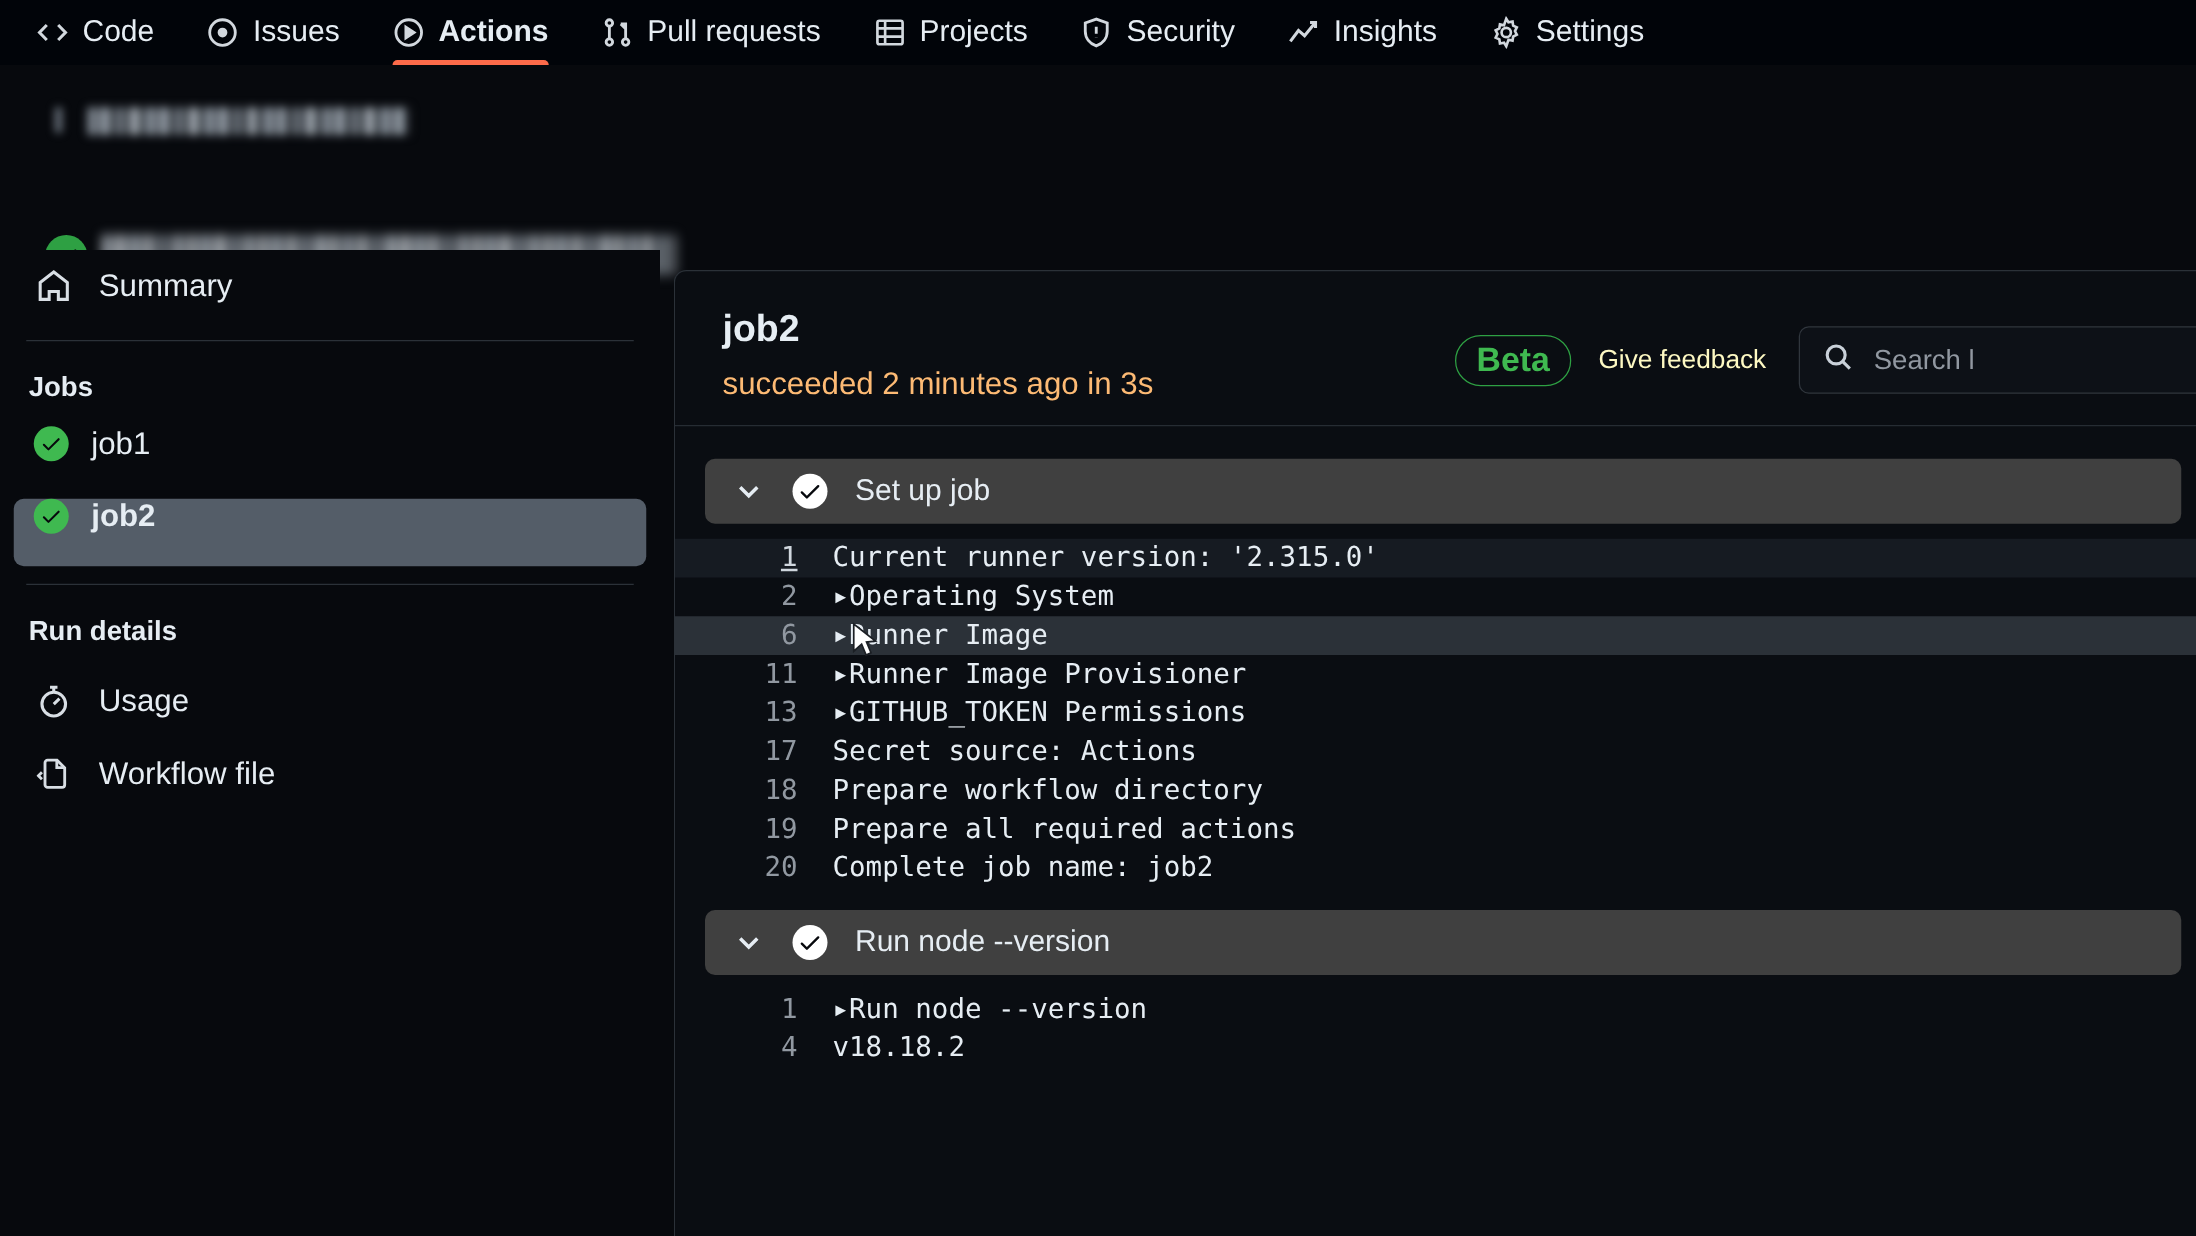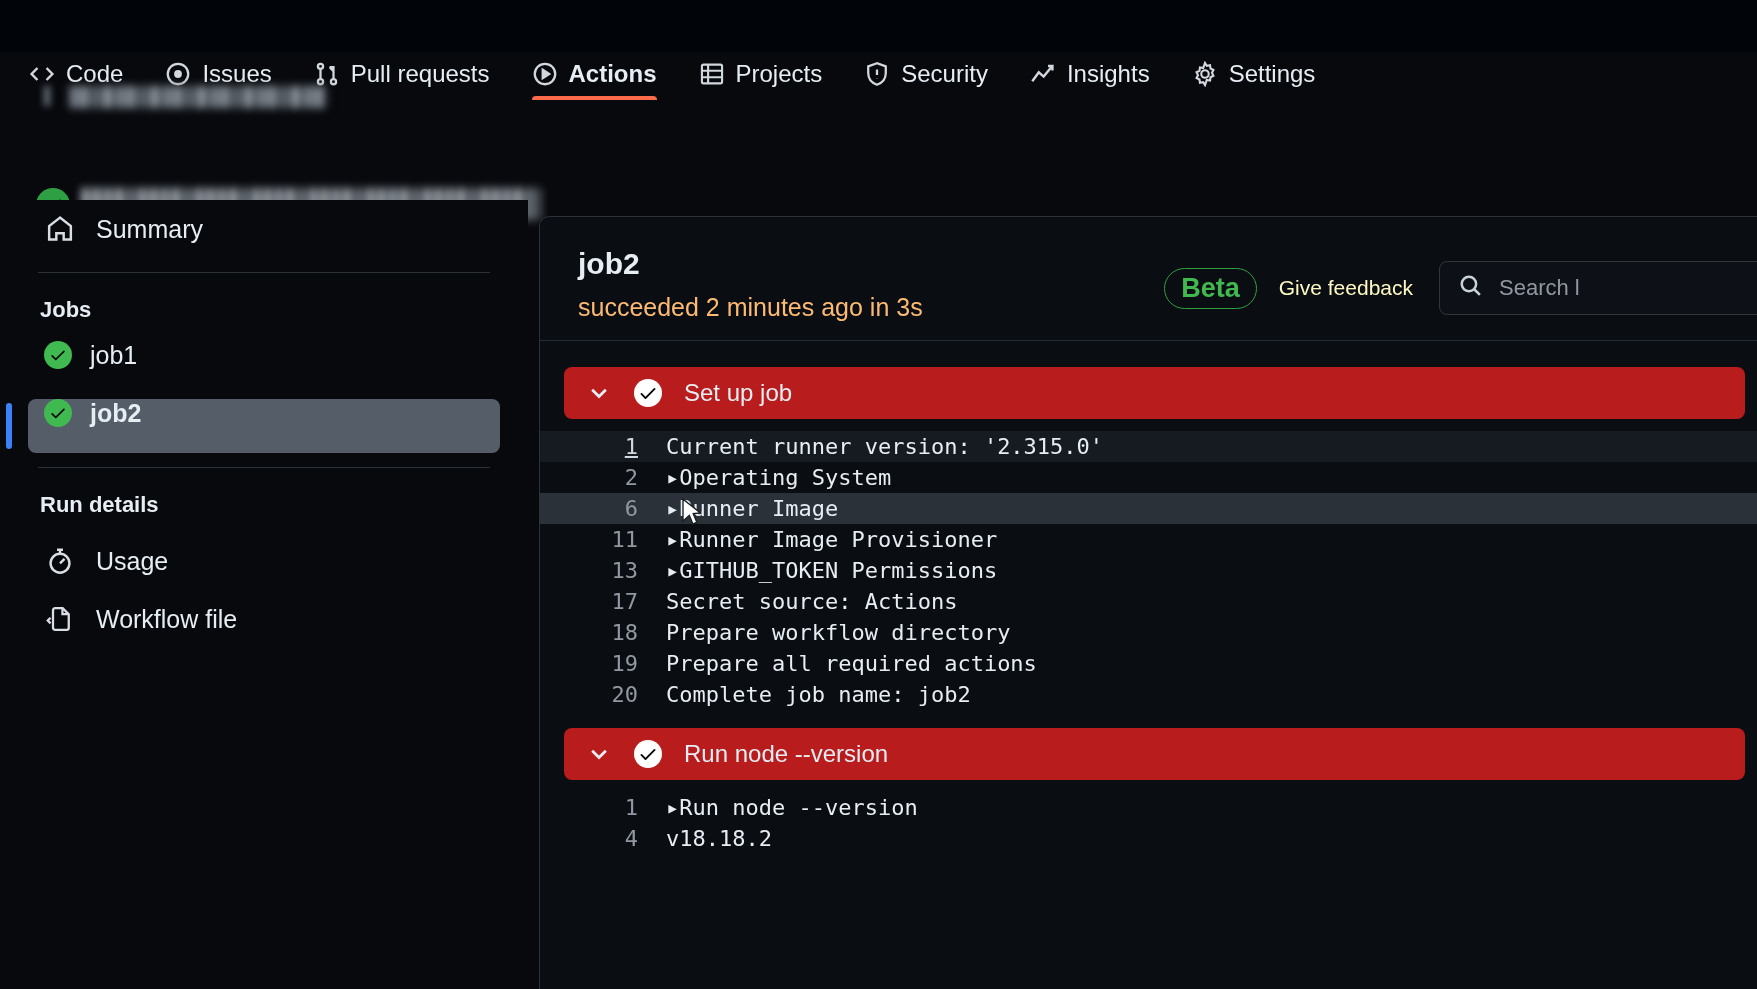--- a/index.html
+++ b/index.html
@@ -16,21 +16,20 @@
     background: #010409;
     display: flex; align-items: flex-start;
     padding-left: 8px;
   }
   .nav-item {
     display: flex; align-items: center; gap: 11px;
     height: 52px; padding: 0 21px;
     color: #e6edf3; font-size: 24px; font-weight: 400;
     position: relative; white-space: nowrap;
     cursor: pointer;
-    margin-top: 48px;
   }
   .nav-item.active { font-weight: 700; }
   .nav-item.active::after {
     content: ""; position: absolute; left: 21px; right: 21px; bottom: 0;
     height: 4px; background: #fd6b4a; border-radius: 6px 6px 0 0;
   }
   .nav-icon { width: 26px; height: 26px; display:block; flex: 0 0 26px; color: #d2d8de; }
   .nav-icon svg { width: 26px; height: 26px; display: block; }
 
   
@@ -70,21 +69,21 @@
         #1c2026 17px 22px, #aab2bb 22px 29px, #35393f 29px 35px,
         #dfe5eb 35px 40px, #24282e 40px 46px, #8d959e 46px 52px,
         #15181d 52px 57px);
     filter: blur(4.5px);
   }
 
   
   .sidebar {
     position: absolute; left: 0; top: 200px; width: 528px; height: 789px;
     background: #07090d;
-    padding: 0 28px;
+    padding: 0 11px;
   }
   .side-row {
     display: flex; align-items: center; gap: 22px;
     height: 58px; padding: 0 18px; border-radius: 8px;
     color: #e6edf3; font-size: 25px; cursor: pointer;
   }
   .side-row .sicon { width: 28px; height: 28px; flex: 0 0 28px; color: #d8dee4; }
   .side-row .sicon svg { width: 28px; height: 28px; display:block; }
   .side-divider { height: 1px; background: #2b3138; margin: 14px 10px; }
   .side-head {
@@ -140,21 +139,21 @@
     background: #0d1117; border: 1px solid #30363d; border-radius: 8px;
     padding: 0 18px; color: #9198a1; font-size: 22px;
     overflow: hidden; white-space: nowrap;
   }
   .search-box svg { width: 25px; height: 25px; flex: 0 0 25px; color: #c9d1d9; }
 
   
   .log-area { padding: 14px 0 0 0; }
   .step-head {
     margin: 12px 24px 0 24px;
-    height: 52px; border-radius: 8px; background: #b91c1c;
+    height: 52px; border-radius: 8px; background: #404040;
     display: flex; align-items: center; gap: 22px; padding: 0 22px;
     color: #e6edf3; font-size: 24px; cursor: pointer;
   }
   .chev { width: 26px; height: 26px; flex: 0 0 26px; color:#e6edf3;}
   .chev svg { width: 26px; height: 26px; display:block; }
   .step-check {
     width: 28px; height: 28px; border-radius: 50%; flex: 0 0 28px;
     background: #ffffff; display: flex; align-items: center; justify-content: center;
   }
   .step-check svg { width: 20px; height: 20px; }
@@ -195,39 +194,39 @@
     </div>
     <div class="nav-item">
       <span class="nav-icon">
         <svg viewBox="0 0 16 16" fill="none" stroke="currentColor" stroke-width="1.4">
           <circle cx="8" cy="8" r="6.3"></circle>
           <circle cx="8" cy="8" r="1.7" fill="currentColor"></circle>
         </svg>
       </span>
       <span>Issues</span>
     </div>
+    <div class="nav-item active">
+      <span class="nav-icon">
+        <svg viewBox="0 0 16 16" fill="none" stroke="currentColor" stroke-width="1.4">
+          <circle cx="8" cy="8" r="6.3"></circle>
+          <path d="M6.6 5.4 10.6 8l-4 2.6Z" fill="currentColor"></path>
+        </svg>
+      </span>
+      <span>Actions</span>
+    </div>
     <div class="nav-item">
       <span class="nav-icon">
         <svg viewBox="0 0 16 16" fill="none" stroke="currentColor" stroke-width="1.4">
           <circle cx="4" cy="3.3" r="1.6"></circle>
           <circle cx="4" cy="12.7" r="1.6"></circle>
           <circle cx="12" cy="12.7" r="1.6"></circle>
           <path d="M4 4.9v6.2M12 11.1V6.2L9.6 3.8M9.6 3.8h2.4v2.4"></path>
         </svg>
       </span>
       <span>Pull requests</span>
-    </div>
-    <div class="nav-item active">
-      <span class="nav-icon">
-        <svg viewBox="0 0 16 16" fill="none" stroke="currentColor" stroke-width="1.4">
-          <circle cx="8" cy="8" r="6.3"></circle>
-          <path d="M6.6 5.4 10.6 8l-4 2.6Z" fill="currentColor"></path>
-        </svg>
-      </span>
-      <span>Actions</span>
     </div>
     <div class="nav-item">
       <span class="nav-icon">
         <svg viewBox="0 0 16 16" fill="none" stroke="currentColor" stroke-width="1.3">
           <rect x="1.8" y="2.2" width="12.4" height="11.6" rx="1"></rect>
           <path d="M5.6 2.2v11.6M1.8 6h12.4M1.8 10h12.4"></path>
         </svg>
       </span>
       <span>Projects</span>
     </div>

